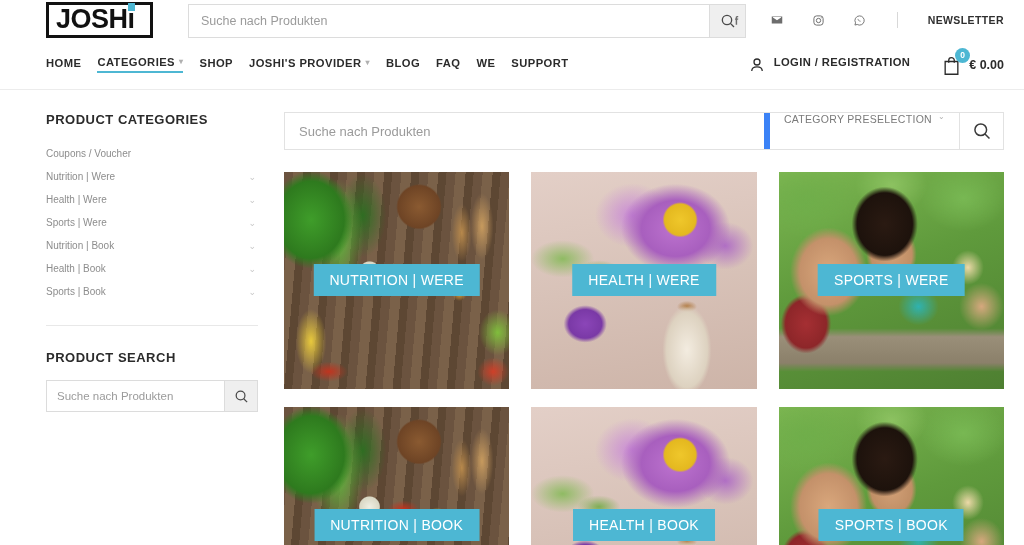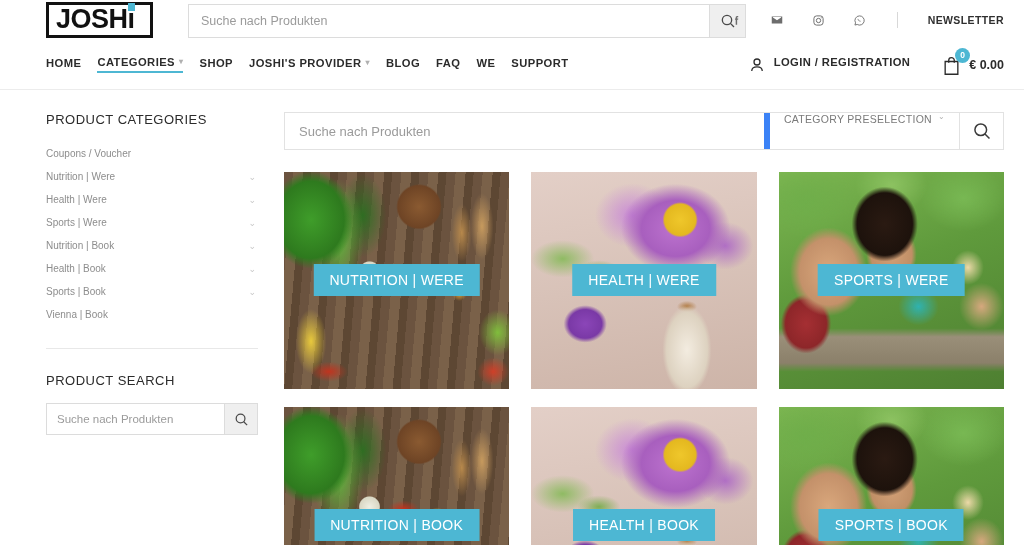--- a/index.html
+++ b/index.html
@@ -153,21 +153,21 @@
   .page {
     display: flex;
     padding: 22px 20px 0 46px;
     gap: 26px;
   }
 
   
   .sidebar { width: 212px; flex: none; }
   .side-head {
     font-size: 13px;
-    font-weight: 400;
+    font-weight: 700;
     letter-spacing: 0.5px;
     color: #2b2b2b;
     margin-bottom: 15px;
   }
   .cat-item {
     display: flex;
     align-items: center;
     justify-content: space-between;
     padding: 6px 0;
     cursor: pointer;
@@ -434,23 +434,20 @@
       <span class="cat-chev">⌄</span>
     </div>
     <div class="cat-item">
       <span class="cat-label">Health | Book</span>
       <span class="cat-chev">⌄</span>
     </div>
     <div class="cat-item">
       <span class="cat-label">Sports | Book</span>
       <span class="cat-chev">⌄</span>
     </div>
-    <div class="cat-item">
-      <span class="cat-label">Vienna | Book</span>
-    </div>
 
     <div class="side-rule"></div>
 
     <div class="side-head">PRODUCT SEARCH</div>
 
     <div class="side-search">
       <input type="text" placeholder="Suche nach Produkten" style="">
       <div class="srch-btn">
         <svg width="15" height="15" viewBox="0 0 24 24" fill="none" stroke="#4a4a4a" stroke-width="2">
           <circle cx="10.5" cy="10.5" r="7"></circle>

